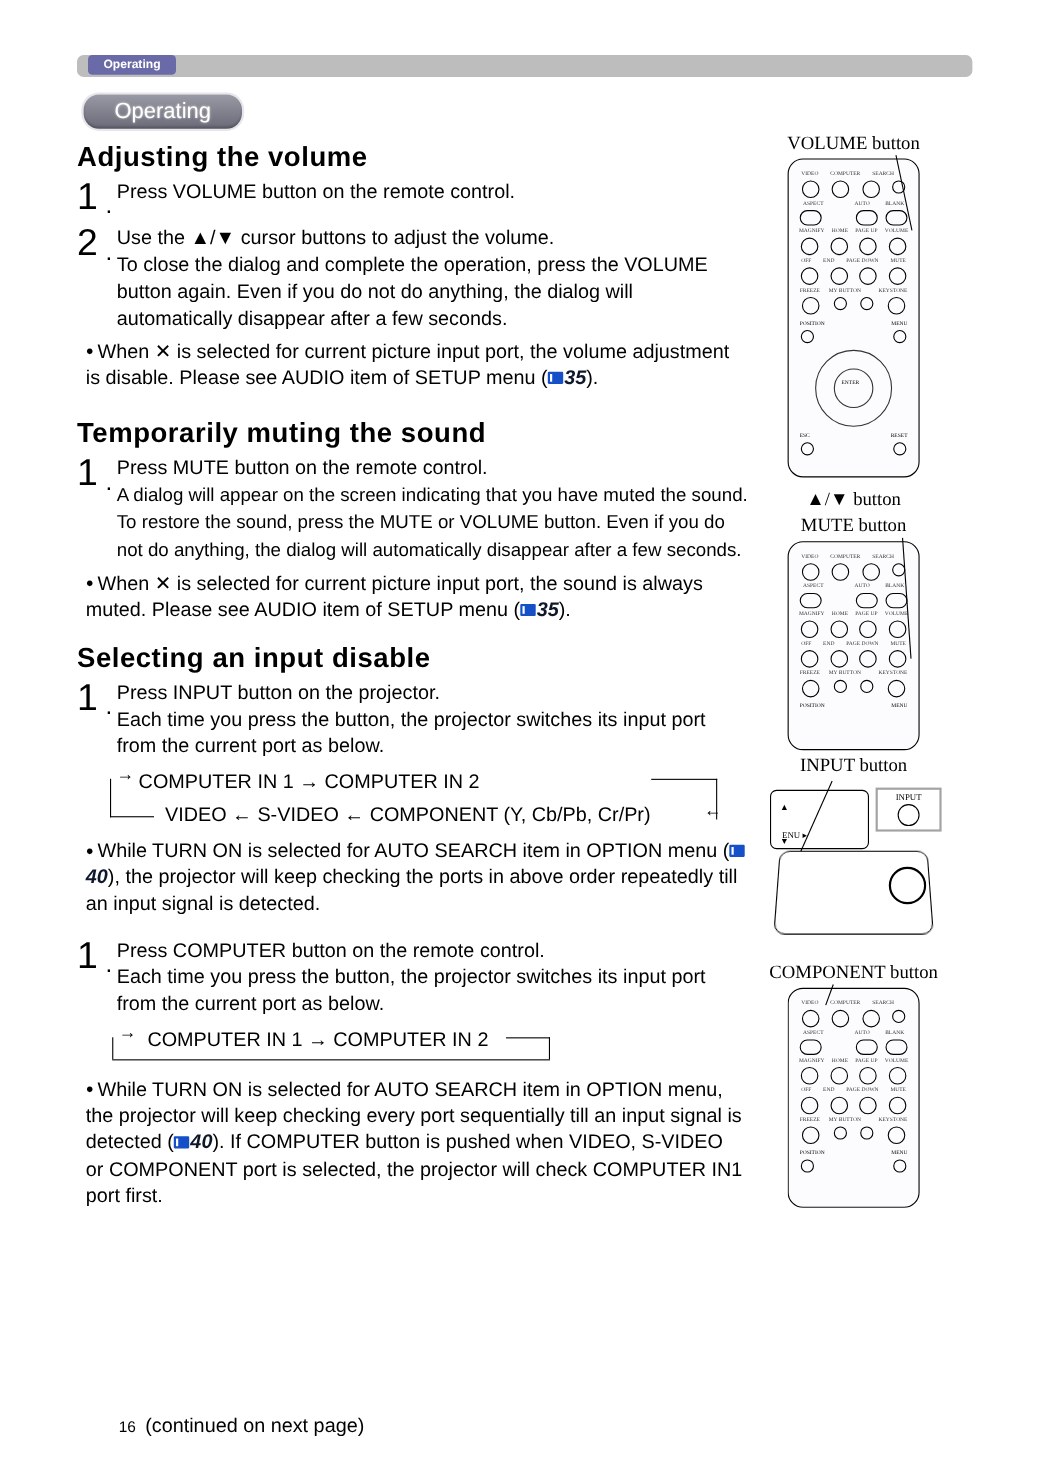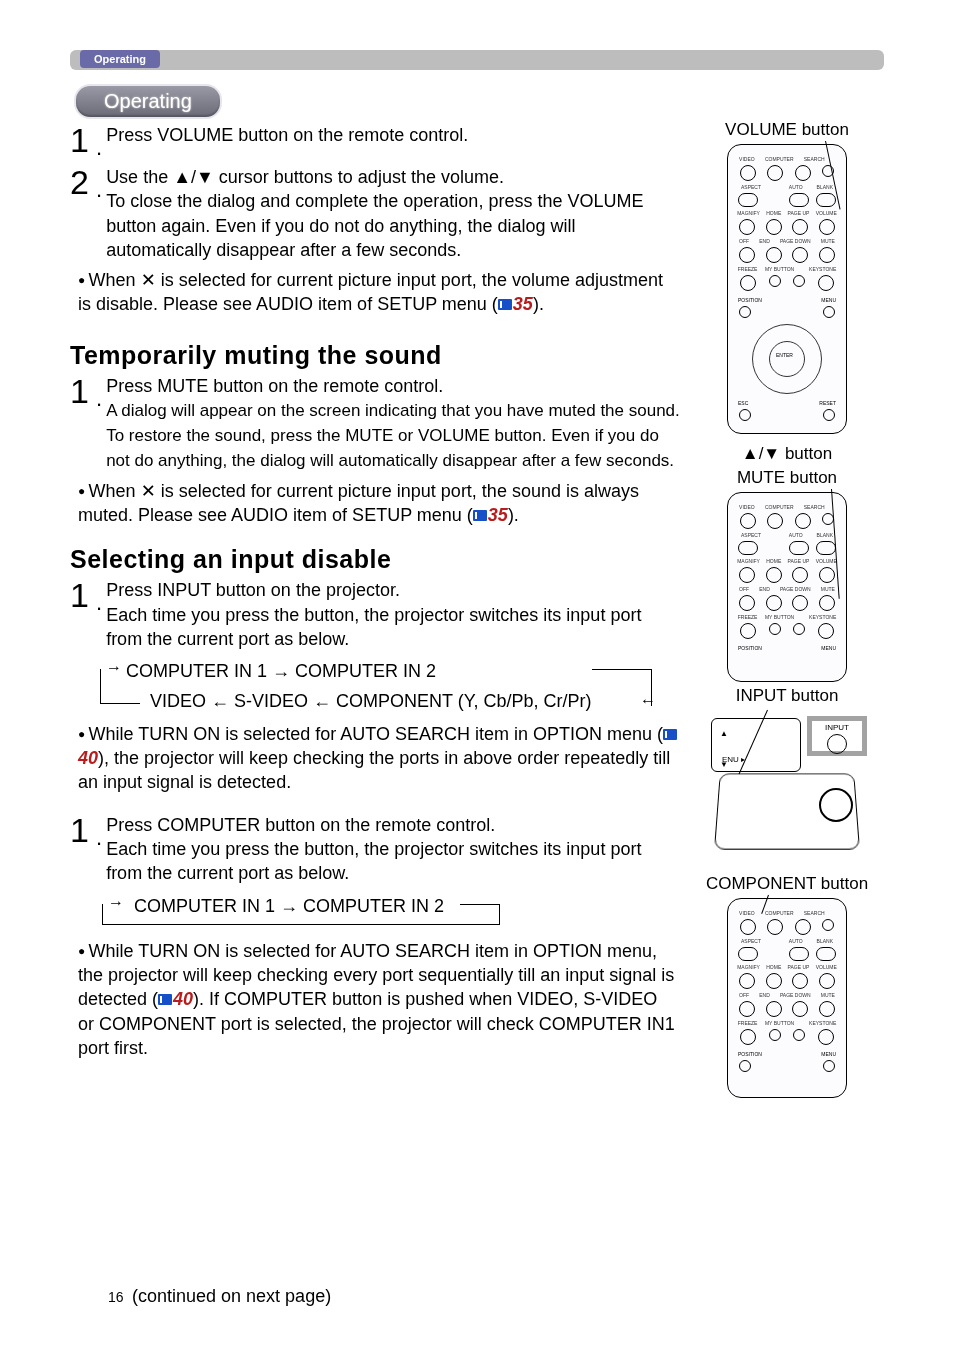--- a/index.html
+++ b/index.html
@@ -55,35 +55,36 @@
     font-weight: 400;
     line-height: 1;
     min-width: 30px;
     text-align: left;
     padding-right: 2px;
   }
   .step-dot { font-size: 22px; line-height: 1; margin-top: 14px; margin-left:-4px; margin-right:4px;}
   .step-body { font-size: 18px; line-height: 1.35; }
   .bullet { font-size: 18px; line-height: 1.35; margin: 6px 0 6px 8px; }
   .bullet::before { content: "● "; font-size: 12px; vertical-align: 2px; }
-  .ref { color: #b91c1c; font-style: italic; font-weight: bold; }
+  .ref { color: #0f172a; font-style: italic; font-weight: bold; }
   .ref-icon {
     display:inline-block; width:14px; height:11px;
     background:#1550c8; border-radius:1px;
     vertical-align: baseline; margin-right:1px;
     position: relative;
   }
   .ref-icon::after{content:"";position:absolute;left:2px;top:2px;width:10px;height:7px;border-left:2px solid #fff;}
   .mute-glyph { font-family: Arial; }
   .right-col {
     position: absolute;
     top: 120px;
-    right: 72px;
+    right: 83px;
     width: 190px;
     text-align: center;
+    font-family: Liberation Serif, serif;
   }
   .rc-label { font-size: 17px; margin-bottom: 4px; }
   .remote-body {
     width: 120px; margin: 0 auto; border:1.5px solid #000; border-radius: 14px;
     padding: 8px 6px; background:#fcfcff; position: relative;
   }
   .remote-body.short{height:190px;}
   .remote-body.tall{height:290px;}
   .btn-row { display:flex; justify-content:space-around; margin:3px 0;}
   .rbtn { width:16px;height:16px;border:1px solid #000;border-radius:50%; }
@@ -94,21 +95,21 @@
     width:70px;height:70px;margin:6px auto;position:relative;
   }
   .dpad .outer{width:70px;height:70px;border:1.5px solid #333;border-radius:50%;position:absolute;}
   .dpad .inner{width:36px;height:36px;border:1.5px solid #333;border-radius:50%;position:absolute;left:17px;top:17px;}
   .projector {
     width:160px;height:150px;margin:4px auto 14px auto;position:relative;
   }
   .proj-body{width:140px;height:80px;border:1.5px solid #000;border-radius:10px;position:absolute;left:10px;top:60px;background:#fff;transform:perspective(300px) rotateX(18deg);}
   .proj-lens{width:34px;height:34px;border:2px solid #000;border-radius:50%;position:absolute;right:14px;top:78px;background:#fff;}
   .proj-panel{width:90px;height:54px;border:1.5px solid #000;border-radius:6px;position:absolute;left:4px;top:8px;background:#fff;}
-  .proj-input-box{position:absolute;right:0;top:6px;width:60px;height:40px;border:5px solid #a3a3a3;font-size:8px;padding-top:2px;text-align:center;}
+  .proj-input-box{position:absolute;right:0;top:6px;width:60px;height:40px;border:2px solid #a3a3a3;font-size:8px;padding-top:2px;text-align:center;}
   .proj-input-btn{width:20px;height:20px;border:1.5px solid #000;border-radius:50%;margin:2px auto;}
   .page-num{position:absolute;left:108px;bottom:44px;font-size:14px;}
   .continued{position:absolute;left:132px;bottom:42px;font-size:18px;}
   .arrow{font-family:Arial;}
   .flow-wrap { position: relative; margin: 2px 0 6px 20px; }
   .flow-text { font-size:18px; line-height:1.4; padding:2px 0 2px 26px;}
   .enu-label{position:absolute;left:10px;top:36px;font-size:8px;}
 </style>
 </head>
 <body>
@@ -116,20 +117,21 @@
 
 
 <div class="top-bar">
   <div class="top-bar-tab">Operating</div>
 </div>
 
 <div class="section-pill"><span>Operating</span></div>
 
 <div class="left-col">
 
+  <h2 class="black">Adjusting the volume</h2>
 
   <div class="step">
     <div class="step-num">1</div>
     <div class="step-dot">.</div>
     <div class="step-body">
       <span>Press VOLUME button on the remote control.</span><br>
     </div>
   </div>
 
   <div class="step">

